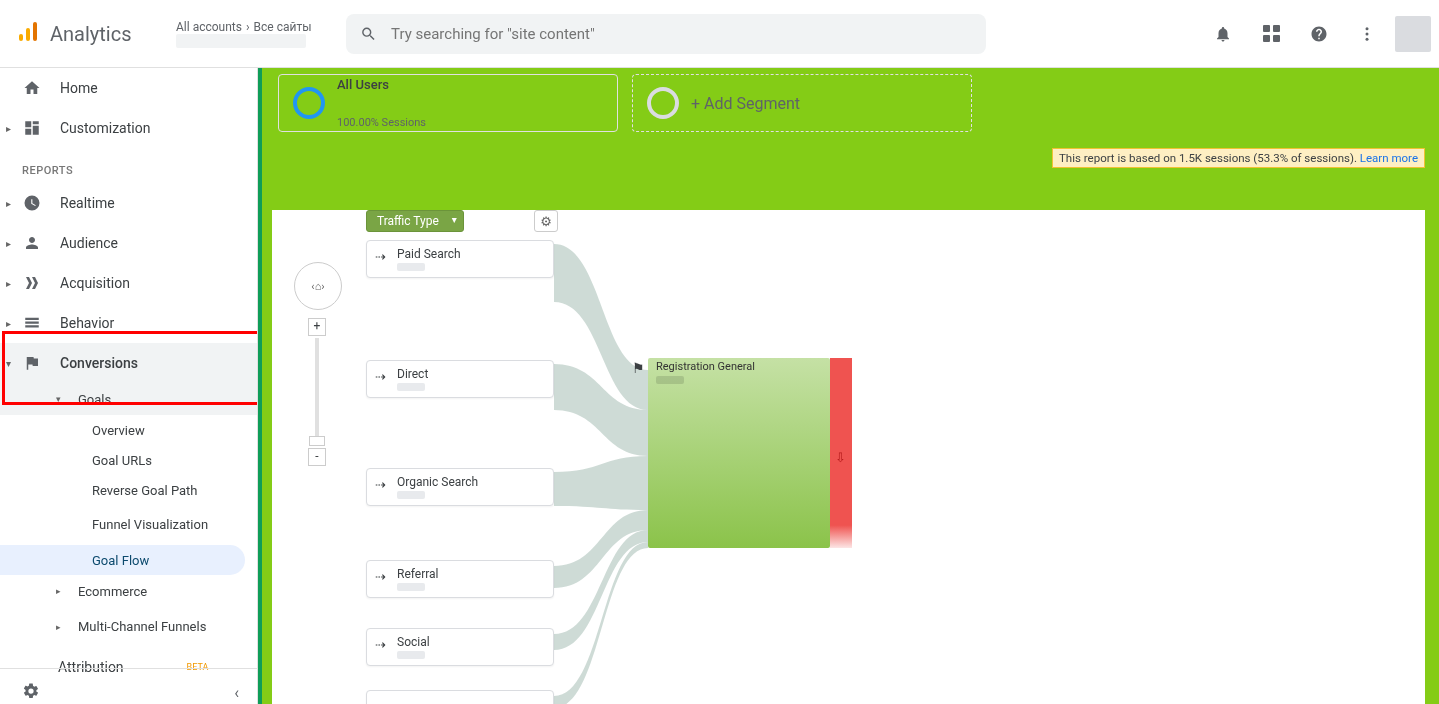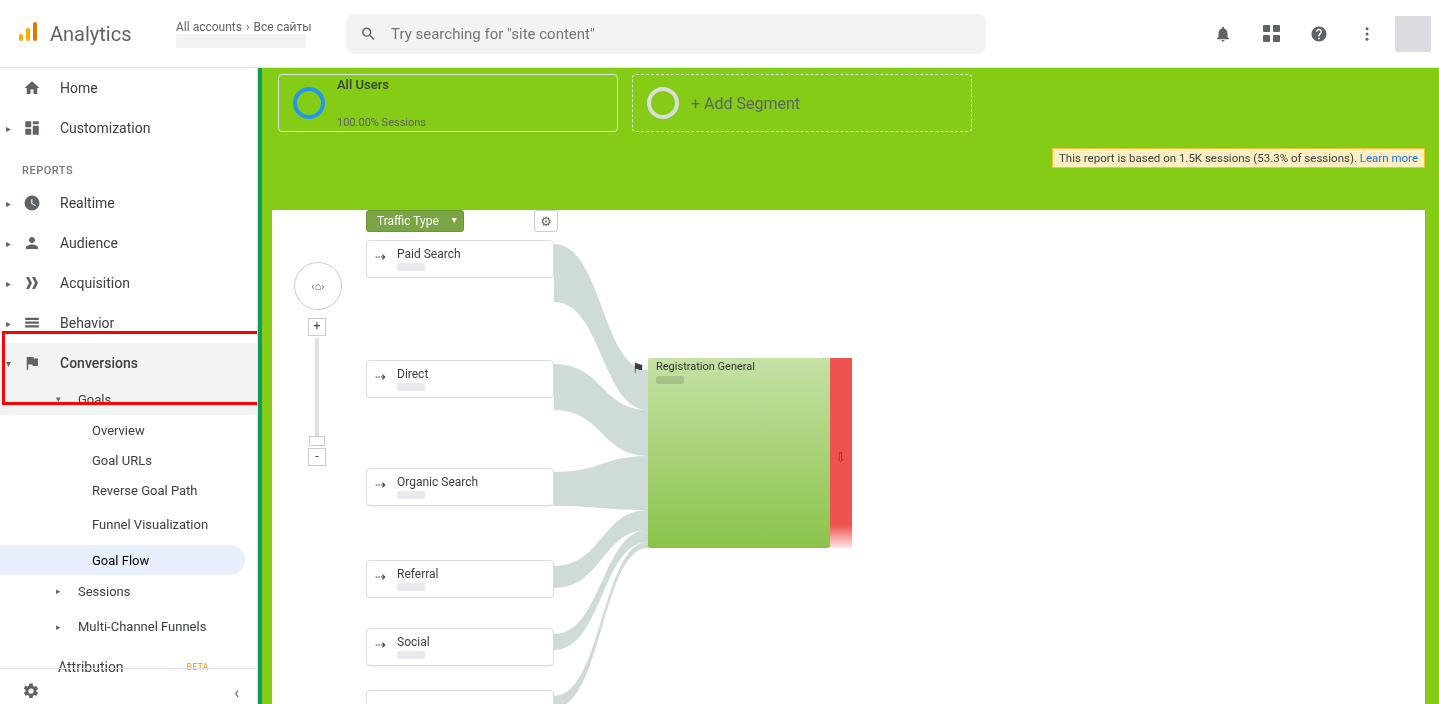--- a/index.html
+++ b/index.html
@@ -26,21 +26,21 @@
   
   .sidebar { width: 258px; border-right: 1px solid #e0e0e0; position: relative; background: #fff; overflow: hidden; }
   .nav-item { display: flex; align-items: center; height: 40px; padding-left: 22px; gap: 18px; font-size: 14px; color: #3c4043; cursor: pointer; position: relative; }
   .nav-item .chev { position: absolute; left: 6px; font-size: 10px; color: #666; }
   .nav-item .nico { width: 20px; display: flex; justify-content: center; }
   .section-label { font-size: 11px; color: #777; letter-spacing: 0.5px; padding: 16px 0 6px 22px; font-weight: 500; }
   .nav-item.active-parent { background: #f1f3f4; font-weight: 500; }
   .sub-item { display: flex; align-items: center; height: 32px; padding-left: 66px; font-size: 13px; color: #3c4043; cursor: pointer; position: relative; }
   .sub-item .schev { position: absolute; left: 56px; font-size: 9px; color: #666; }
   .sub-item.lv2 { padding-left: 92px; font-size: 13px; height: 30px; }
-  .sub-item.active { background: #e8f0fe; color: #000000; border-radius: 0 15px 15px 0; margin-right: 12px; }
+  .sub-item.active { background: #e8f0fe; color: #0c4a6e; border-radius: 0 15px 15px 0; margin-right: 12px; }
   .beta { font-size: 9px; color: #f29900; margin-left: 4px; vertical-align: super; font-weight: 400; padding-left: 41px; }
   .red-box { position: absolute; border: 3px solid red; pointer-events: none; }
   .sidebar-footer { position: absolute; bottom: 0; left: 0; right: 0; height: 48px; border-top: 1px solid #e0e0e0; display: flex; align-items: center; justify-content: space-between; padding: 0 18px 0 22px; color: #5f6368; }
 
   
   .main { flex: 1; background: #84cc16; position: relative; overflow: hidden; }
   .green-edge { position: absolute; left: 0; top: 0; bottom: 0; width: 4px; background: #0f9d58; z-index: 5; }
   .segments-row { display: flex; gap: 14px; padding: 6px 20px 16px 20px; }
   .segment-card { width: 340px; height: 58px; border: 1px solid #e0e0e0; border-radius: 4px; display: flex; align-items: center; padding: 0 14px; gap: 12px; }
   .segment-card.dashed { border-style: dashed; color: #5f6368; }
@@ -219,21 +219,21 @@
       </div>
     <div class="sub-item lv2" style="height:40px;line-height:1.2">
         <span>Funnel Visualization</span>
       </div>
     <div class="sub-item lv2 active">
         <span>Goal Flow</span>
       </div>
 
     <div class="sub-item">
       <span class="schev">▸</span>
-      <span style="padding-left:12px">Sessions</span>
+      <span style="padding-left:12px">Ecommerce</span>
     </div>
     <div class="sub-item" style="height:40px;line-height:1.2">
       <span class="schev">▸</span>
       <span style="padding-left:12px">Multi-Channel Funnels</span>
     </div>
     <div class="nav-item" style="padding-left:58px">
       <span>Attribution</span>
       <span class="beta">BETA</span>
     </div>
 

